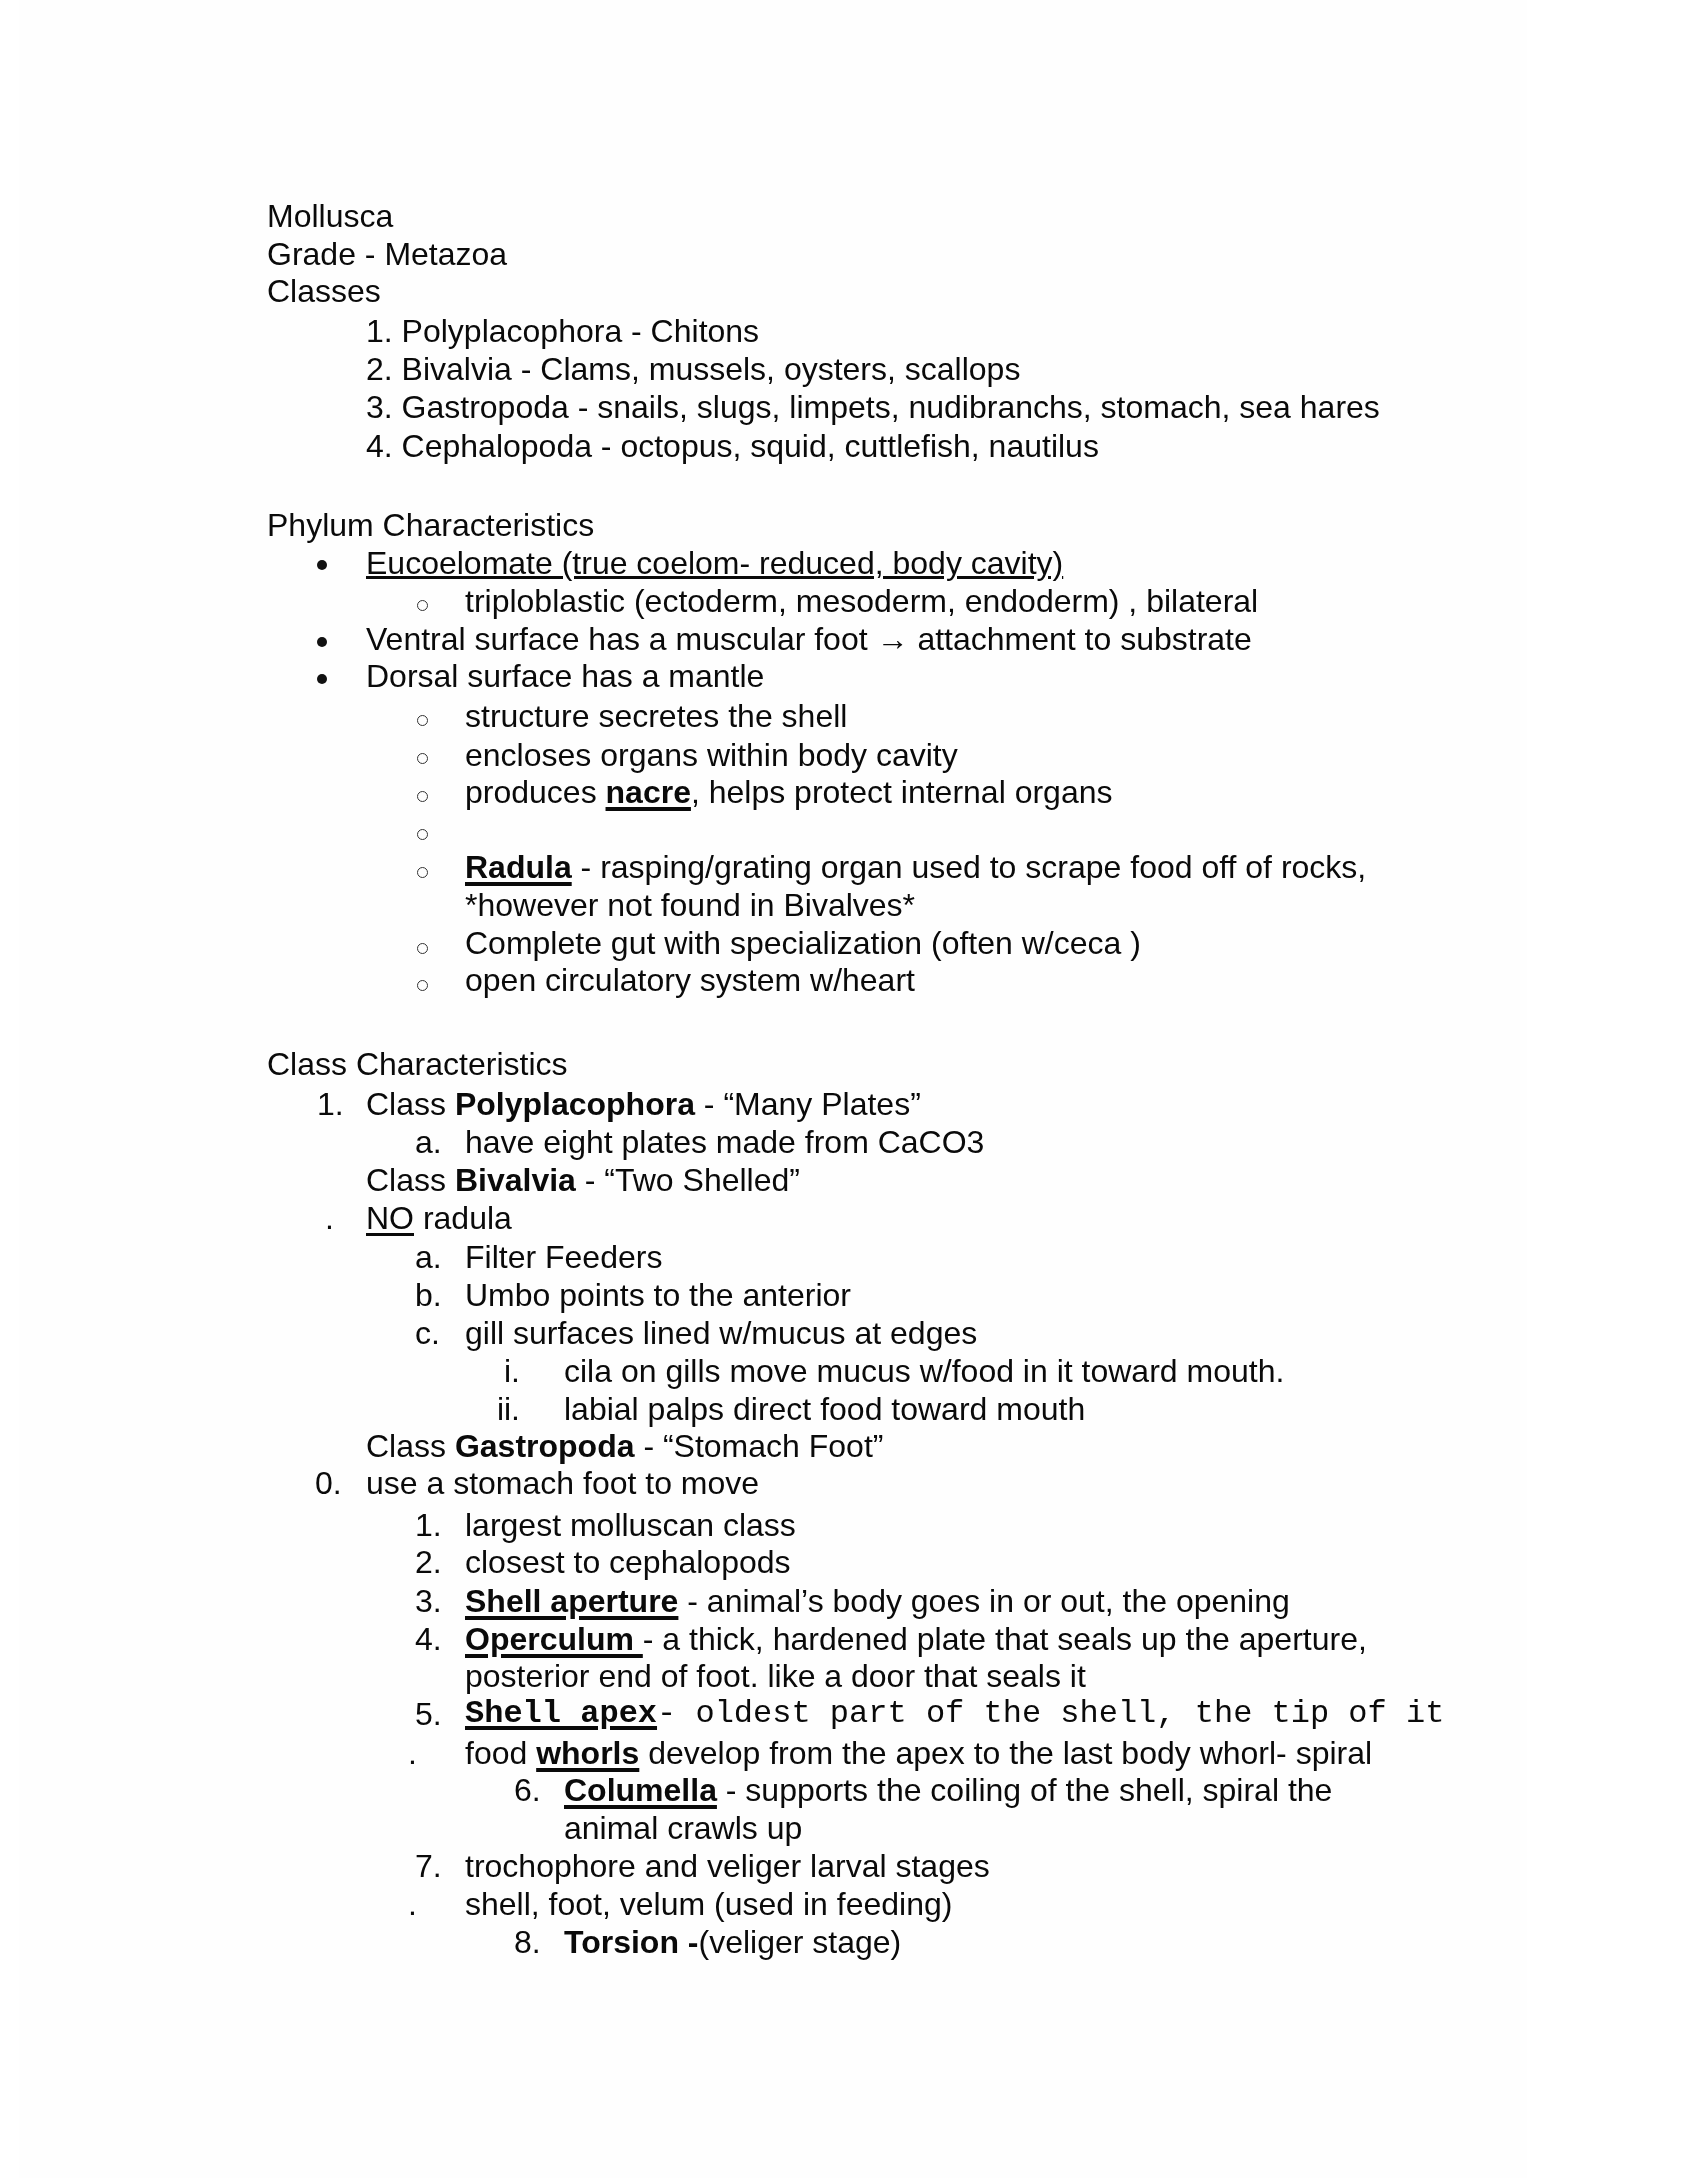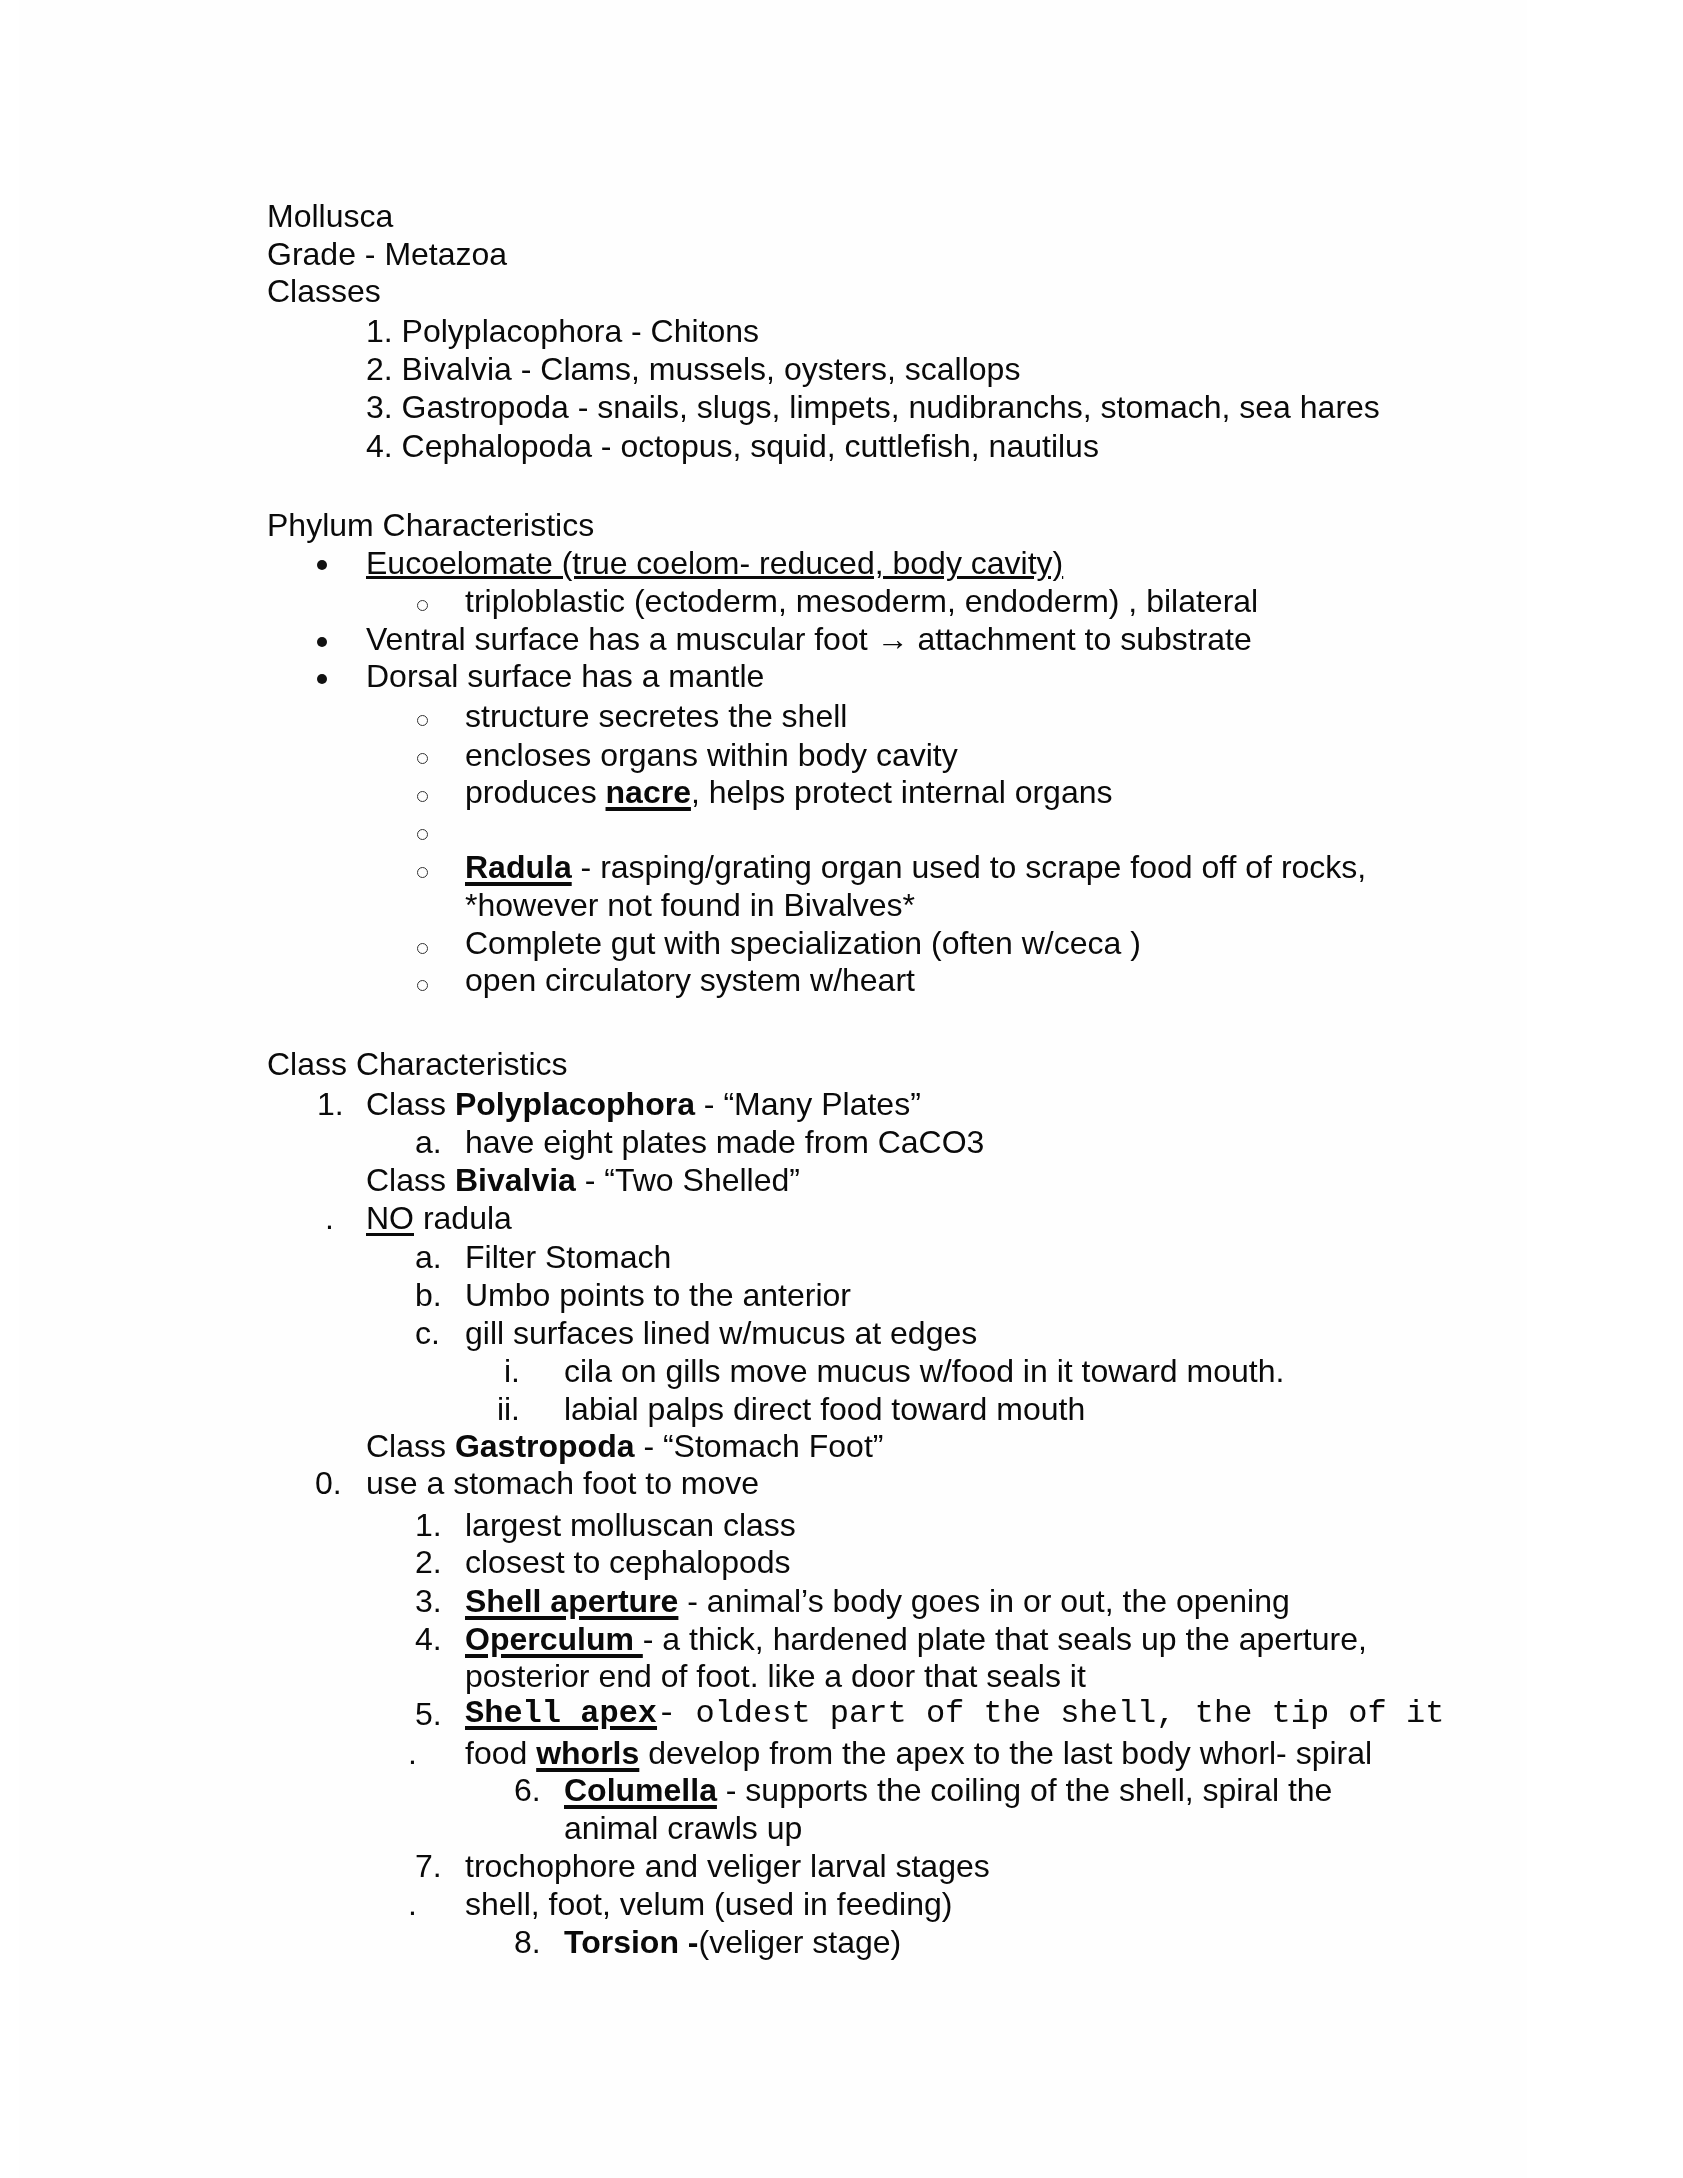--- a/index.html
+++ b/index.html
@@ -90,21 +90,21 @@
 
   <div class="line" style="left:347px; top:1161px;">
     <span>Class </span><b>Bivalvia</b><span> - “Two Shelled”</span>
   </div>
   <div class="marker" style="left:306px; top:1199px;">.</div>
   <div class="line" style="left:347px; top:1199px;">
     <span class="u-thin">NO</span><span> radula</span>
   </div>
 
   <div class="marker" style="left:396px; top:1238px;">a.</div>
-  <div class="line" style="left:446px; top:1238px;">Filter Stomach</div>
+  <div class="line" style="left:446px; top:1238px;">Filter Feeders</div>
   <div class="marker" style="left:396px; top:1276px;">b.</div>
   <div class="line" style="left:446px; top:1276px;">Umbo points to the anterior</div>
   <div class="marker" style="left:396px; top:1314px;">c.</div>
   <div class="line" style="left:446px; top:1314px;">gill surfaces lined w/mucus at edges</div>
 
   <div class="marker" style="left:479px; top:1352px; width:22px; text-align:right;">i.</div>
   <div class="line" style="left:545px; top:1352px;">cila on gills move mucus w/food in it toward mouth.</div>
   <div class="marker" style="left:465px; top:1390px; width:36px; text-align:right;">ii.</div>
   <div class="line" style="left:545px; top:1390px;">labial palps direct food  toward mouth</div>
 

